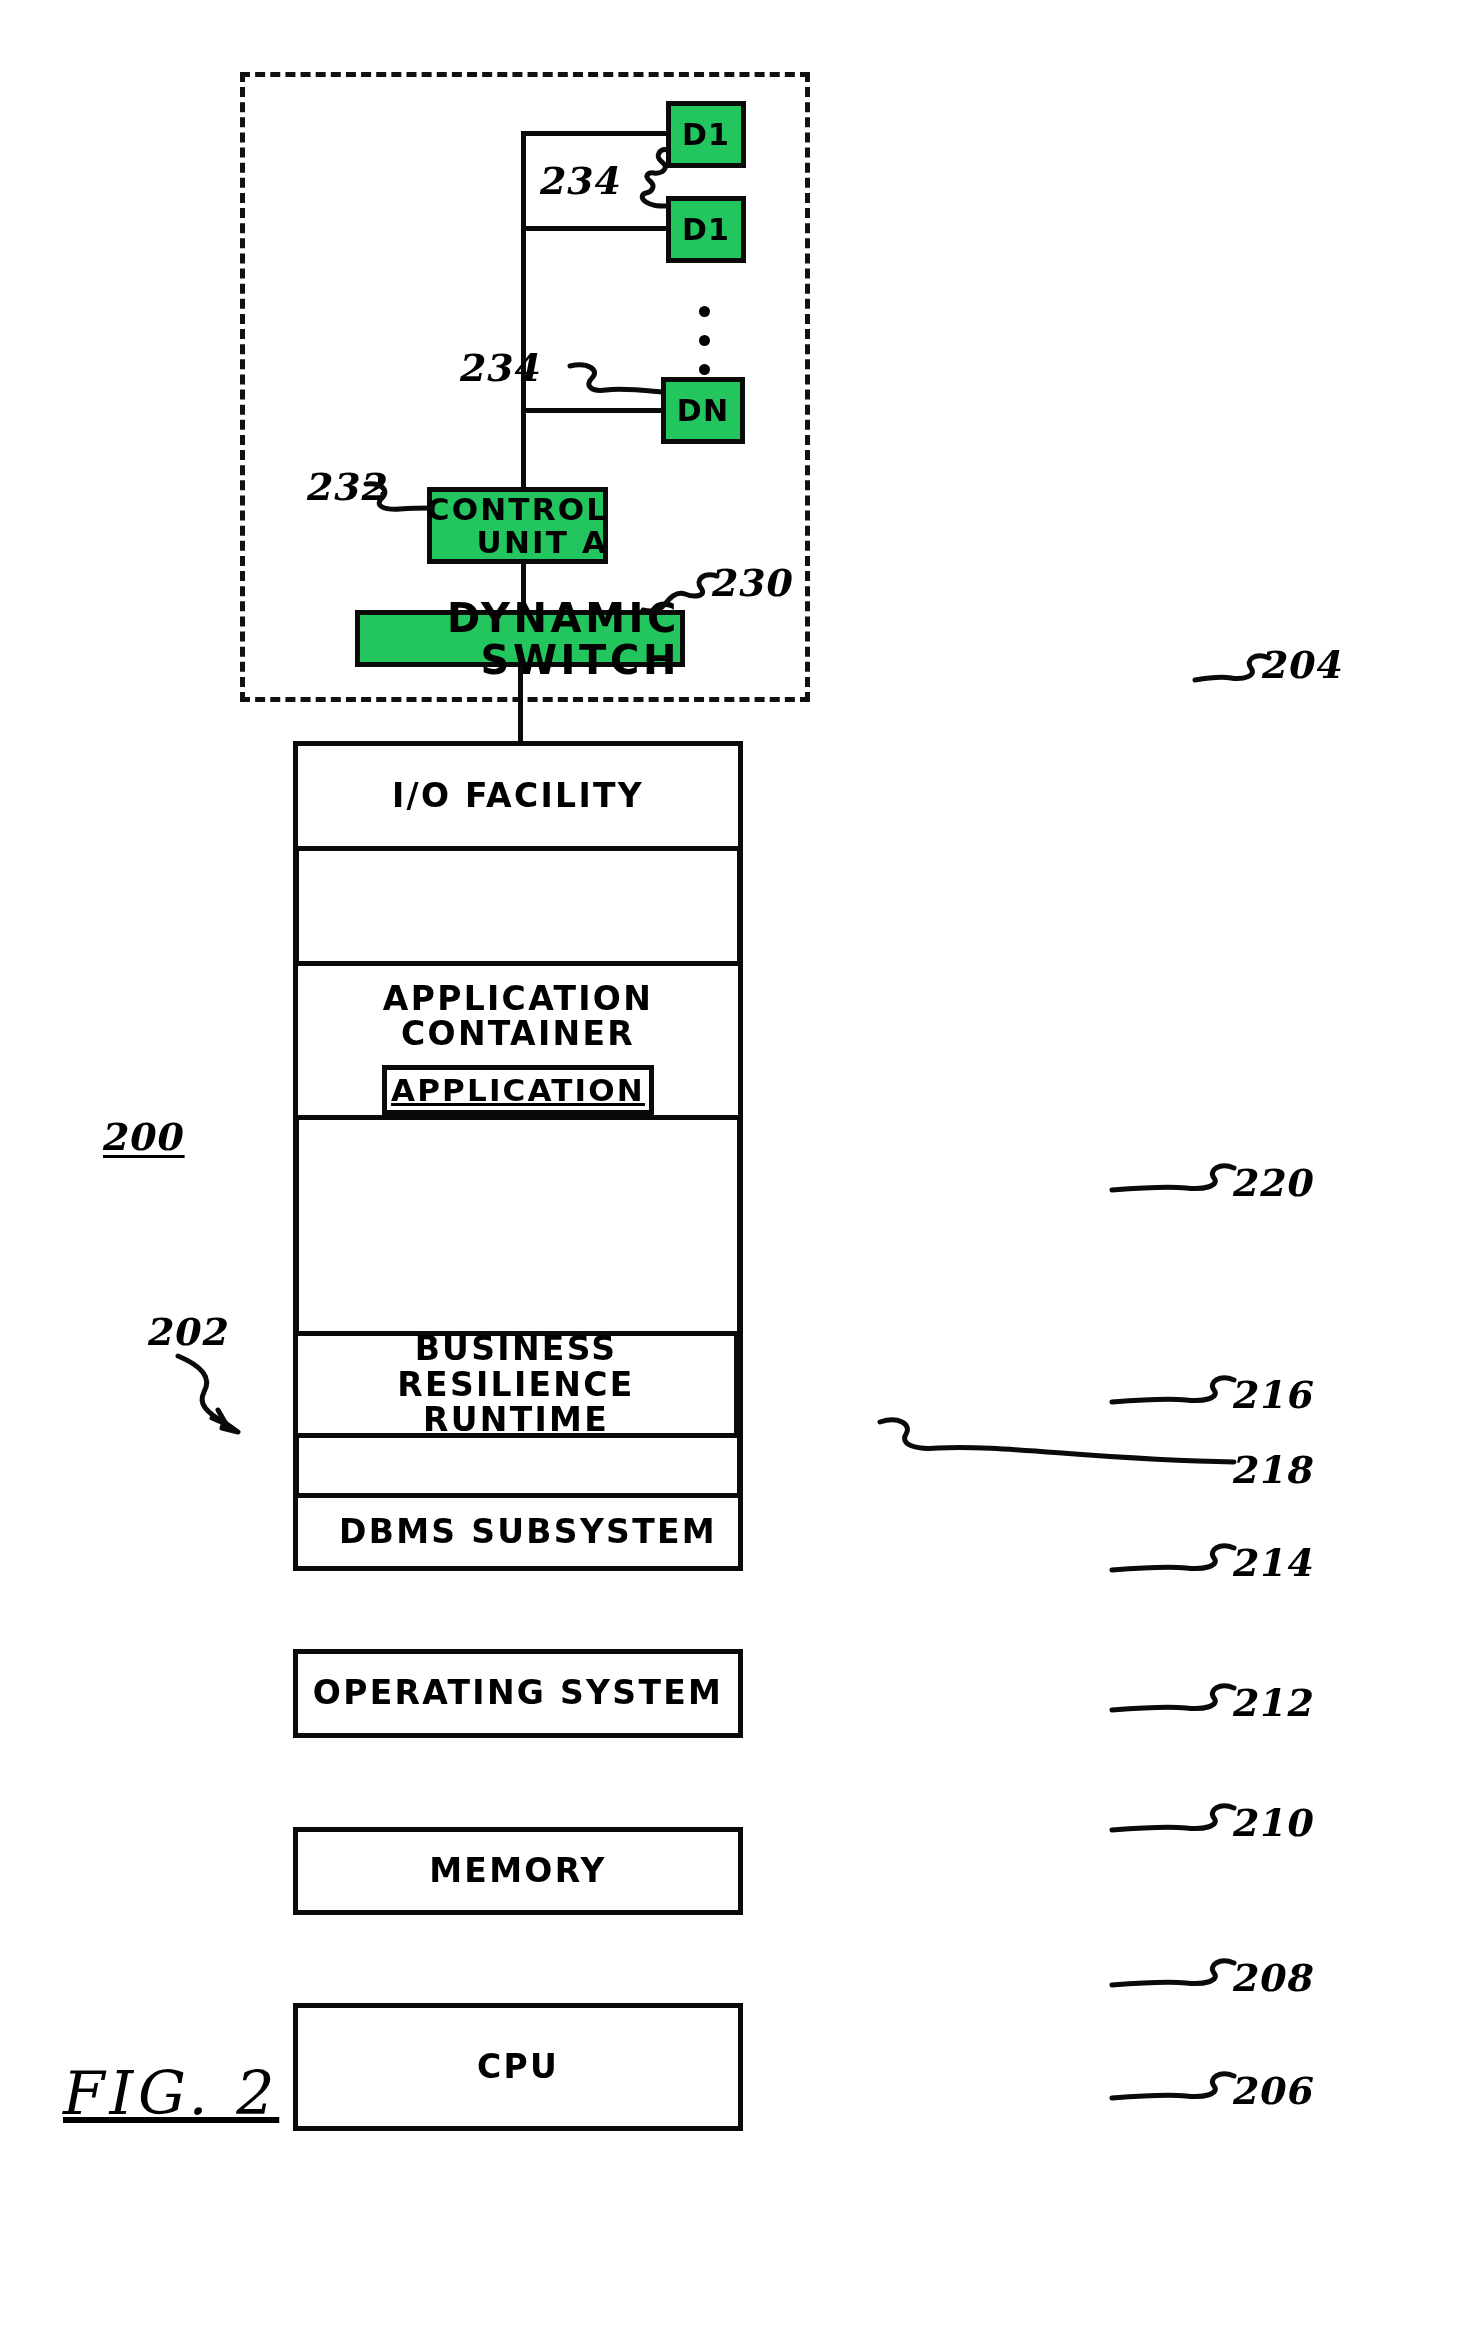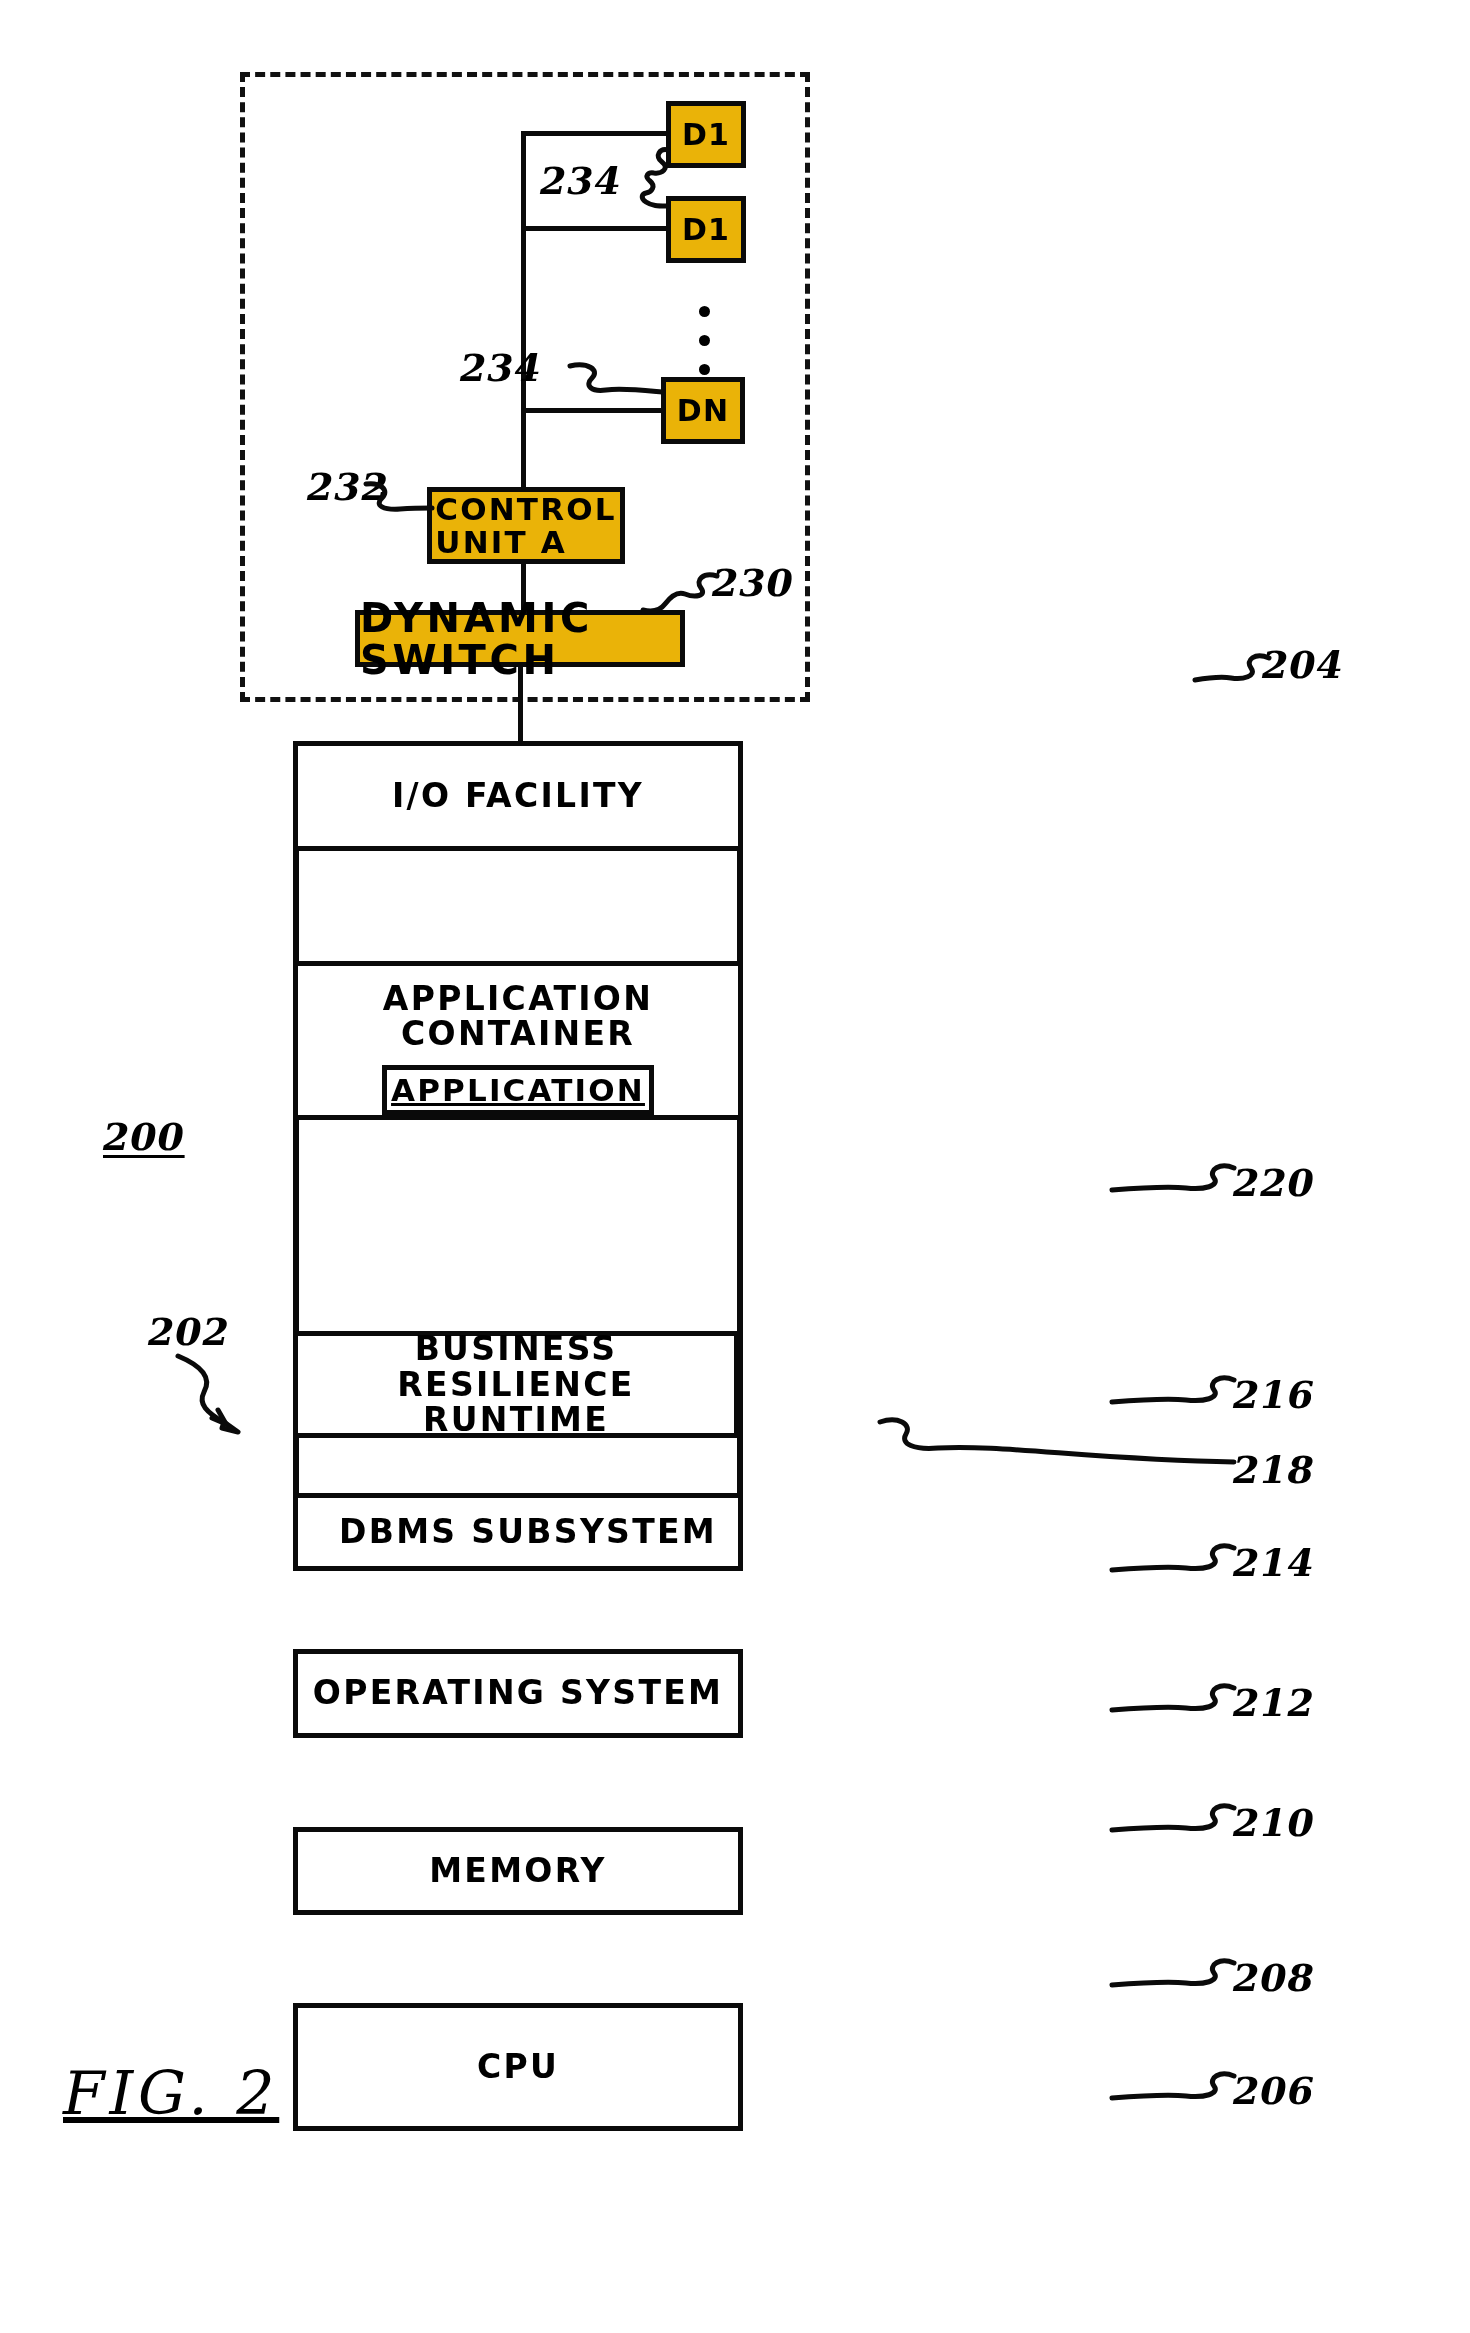--- a/index.html
+++ b/index.html
@@ -27,25 +27,25 @@
   .dashed-enclosure {
     border: 5px dashed #111111;
     background: transparent;
     box-sizing: border-box;
   }
 
   
   .box {
     box-sizing: border-box;
     border: 5px solid #0a0a0a;
-    background: #eab308;
+    background: #22c55e;
     display: flex;
     align-items: center;
     justify-content: center;
-    text-align: left;
+    text-align: right;
   }
   .box-label {
     font-family: "DejaVu Sans", sans-serif;
     font-weight: 700;
     letter-spacing: 0.06em;
     line-height: 1.05;
     color: #000000;
     white-space: pre-line;
   }
 
@@ -167,21 +167,21 @@
   </div>
 
   <div class="abs line-v" style="left:521px; top:131px; height:357px;"></div>
 
   <div class="abs line-h" style="left:521px; top:131px; width:148px;"></div>
 
   <div class="abs line-h" style="left:521px; top:226px; width:148px;"></div>
 
   <div class="abs line-h" style="left:521px; top:408px; width:143px;"></div>
 
-  <div class="abs box control-box" style="left:427px; top:487px; width:198px; height:77px;">
+  <div class="abs box control-box" style="left:427px; top:487px; width:181px; height:77px;">
     <span class="box-label">CONTROL
 UNIT A</span>
   </div>
 
   <div class="abs line-v" style="left:521px; top:562px; height:50px;"></div>
 
   <div class="abs box switch-box" style="left:355px; top:610px; width:330px; height:57px;">
     <span class="box-label">DYNAMIC SWITCH</span>
   </div>
 

